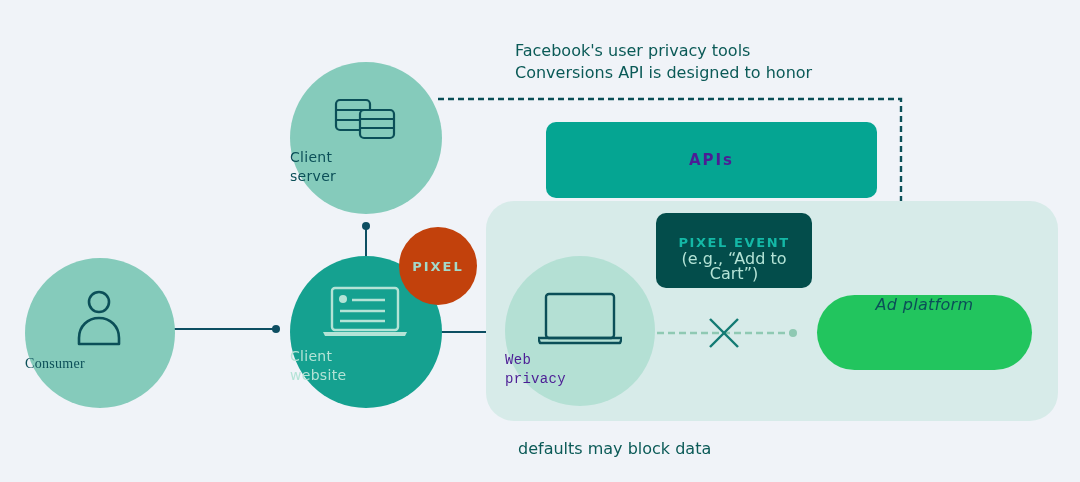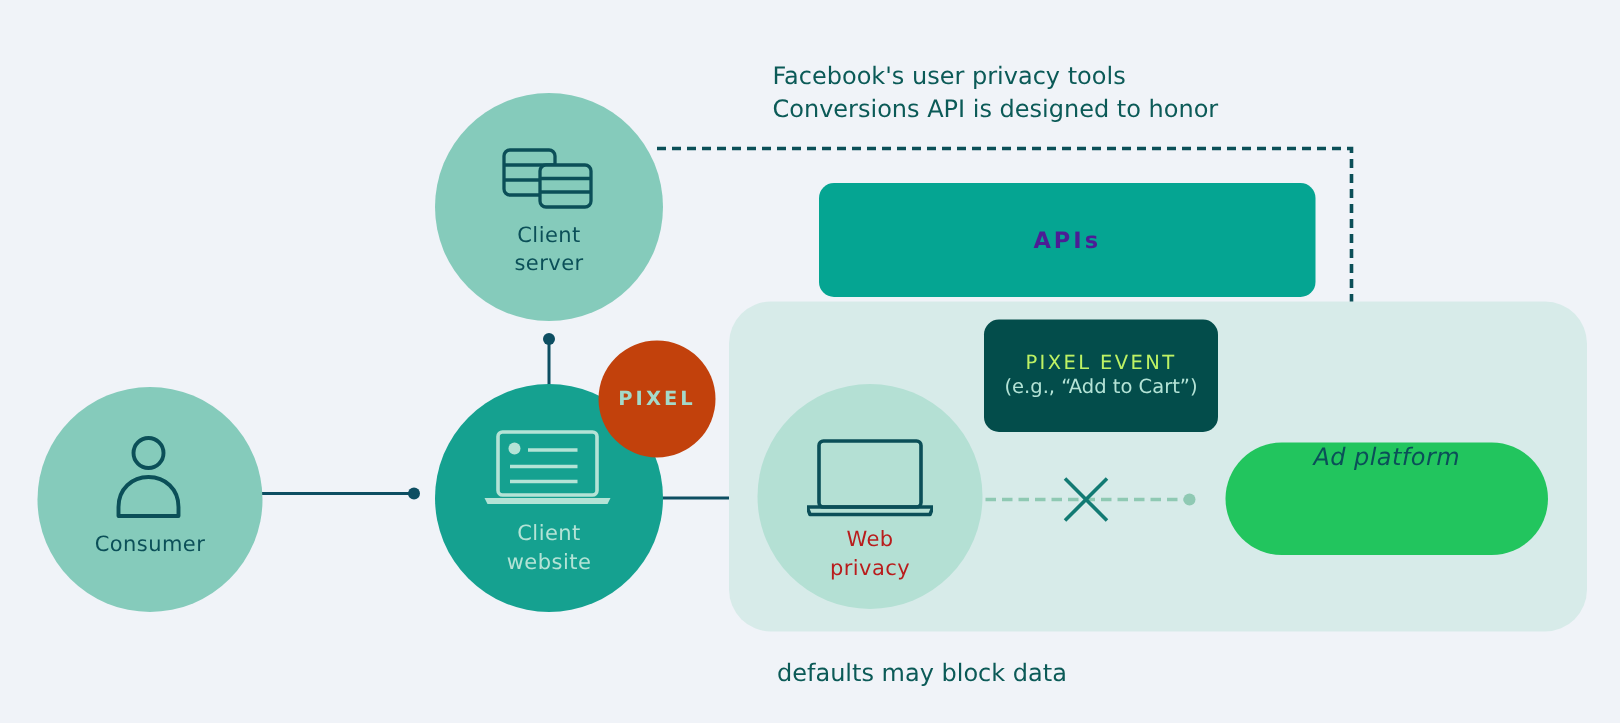--- a/index.html
+++ b/index.html
@@ -4,21 +4,21 @@
   <style>
     html, body { margin: 0; padding: 0; }
     body {
       width: 1080px; height: 482px; overflow: hidden;
       background: #f0f3f8;
       font-family: "DejaVu Sans", sans-serif;
       position: relative;
     }
     .abs { position: absolute; }
     .circle { position: absolute; border-radius: 50%; }
-    .node-label { position: absolute; left: 0; right: 0; text-align: center; font-size: 14px; line-height: 19px; letter-spacing: 0.3px; }
+    .node-label { position: absolute; left: 0; right: 0; text-align: left; font-size: 14px; line-height: 19px; letter-spacing: 0.3px; }
     .note { position: absolute; font-size: 16px; line-height: 22px; color: #0b5a57; }
   </style>
 </head>
 <body>
 
 <svg class="abs" style="left:0;top:0;" width="1080" height="482">
 
   <line x1="170" y1="329" x2="276" y2="329" stroke="#0d4e62" stroke-width="2"></line>
   <circle cx="276" cy="329" r="4" fill="#0d4e62"></circle>
 
@@ -50,21 +50,21 @@
 
 <div class="note" style="left:518px;top:438px;">
   <div>defaults may block data</div>
 </div>
 
 <div class="circle" style="left:25px;top:258px;width:150px;height:150px;background:#85cbbb;">
   <svg class="abs" style="left:50px;top:30px;" width="48" height="60" viewBox="0 0 48 60">
     <circle cx="24" cy="14" r="10" fill="none" stroke="#0b4f58" stroke-width="2.6"></circle>
     <path d="M4,56 L4,50 C4,38 13,30 24,30 C35,30 44,38 44,50 L44,56 Z" fill="none" stroke="#0b4f58" stroke-width="2.6" stroke-linejoin="round"></path>
   </svg>
-  <div class="node-label" style="top:96px;color:#0b4f58;">Consumer</div>
+  <div class="node-label" style="top:96px;color:#0b4f58;font-family:Liberation Serif, serif;">Consumer</div>
 </div>
 
 <div class="circle" style="left:290px;top:62px;width:152px;height:152px;background:#85cbbb;">
   <svg class="abs" style="left:44px;top:36px;" width="64" height="42" viewBox="0 0 64 42">
     <g fill="#85cbbb" stroke="#0b4f58" stroke-width="2.2">
       <rect x="2" y="2" width="34" height="30" rx="4"></rect>
       <line x1="2" y1="12" x2="36" y2="12"></line>
       <line x1="2" y1="22" x2="36" y2="22"></line>
       <rect x="26" y="12" width="34" height="28" rx="4"></rect>
       <line x1="26" y1="21" x2="60" y2="21"></line>
@@ -94,30 +94,30 @@
 
 <div class="circle" style="left:399px;top:227px;width:78px;height:78px;background:#c2410c;display:flex;align-items:center;justify-content:center;">
   <span style="color:#a4d9c9;font-weight:bold;font-size:13px;letter-spacing:2px;">PIXEL</span>
 </div>
 
 <div class="abs" style="left:546px;top:122px;width:331px;height:76px;background:#05a592;border-radius:10px;display:flex;align-items:center;justify-content:center;">
   <span style="color:#4c1d95;font-weight:bold;font-size:15px;letter-spacing:2px;">APIs</span>
 </div>
 
 <div class="abs" style="left:656px;top:213px;width:156px;height:75px;background:#034d4b;border-radius:10px;text-align:center;">
-  <div style="margin-top:21px;color:#bef264;font-weight:normal;font-size:13px;letter-spacing:1.6px;line-height:17px;">PIXEL EVENT</div>
-  <div style="color:#b4e3d6;font-size:13px;line-height:15px;">(e.g., “Add to Cart”)</div>
+  <div style="margin-top:21px;color:#14b8a6;font-weight:bold;font-size:13px;letter-spacing:1.6px;line-height:17px;">PIXEL EVENT</div>
+  <div style="color:#b4e3d6;font-size:16px;line-height:15px;">(e.g., “Add to Cart”)</div>
 </div>
 
 <div class="circle" style="left:505px;top:256px;width:150px;height:150px;background:#b4e0d4;">
   <svg class="abs" style="left:33px;top:36px;" width="84" height="54" viewBox="0 0 84 54">
     <rect x="8" y="2" width="68" height="44" rx="3" fill="none" stroke="#0b4f58" stroke-width="2.4"></rect>
     <path d="M0,46 L84,46 L82,51 L2,51 Z" fill="none" stroke="#0b4f58" stroke-width="2.4" stroke-linejoin="round"></path>
   </svg>
-  <div class="node-label" style="top:95px;color:#b91c1c;">
+  <div class="node-label" style="top:95px;color:#4c1d95;font-family:Liberation Mono, monospace;">
     <div>Web</div>
     <div>privacy</div>
   </div>
 </div>
 
 <div class="abs" style="left:817px;top:295px;width:215px;height:75px;background:#22c55e;border-radius:38px;display:flex;align-items:flex-start;justify-content:center;font-style:italic;">
   <span style="color:#0b4f58;font-size:16px;letter-spacing:0.3px;">Ad platform</span>
 </div>
 
 </body></html>

